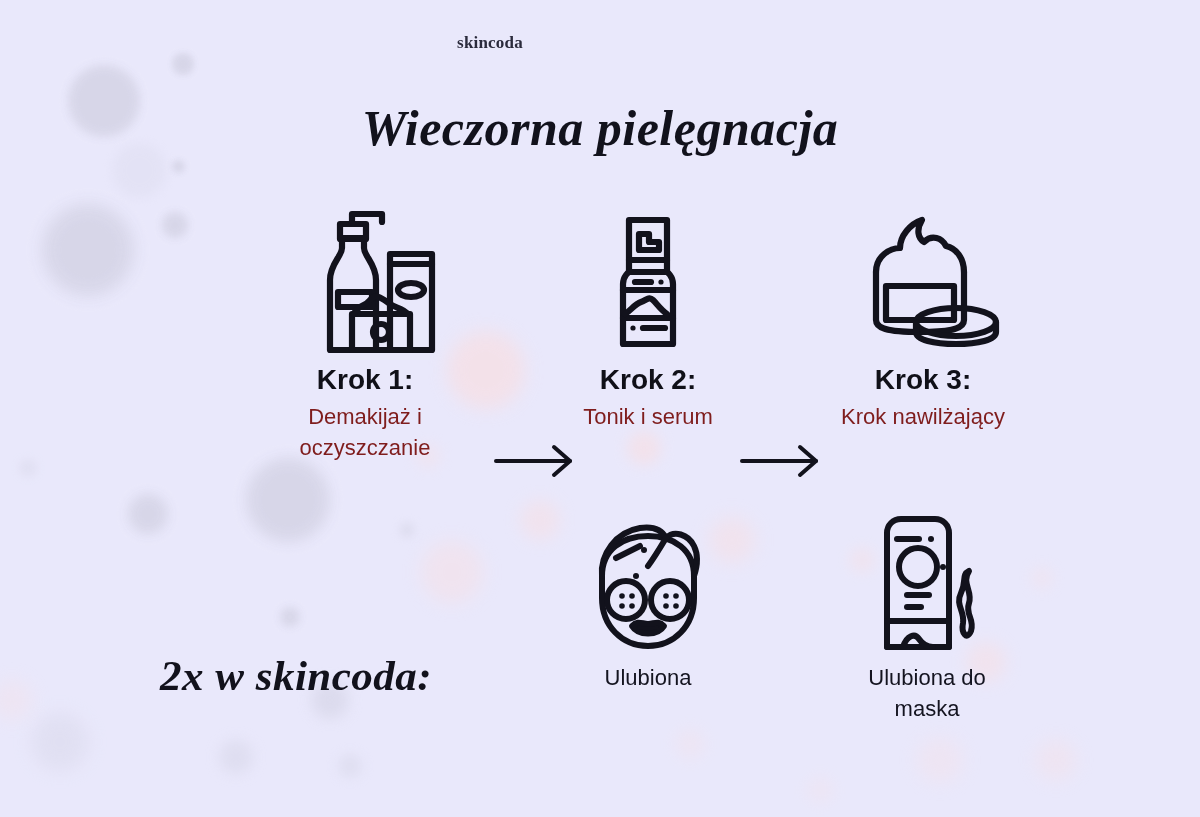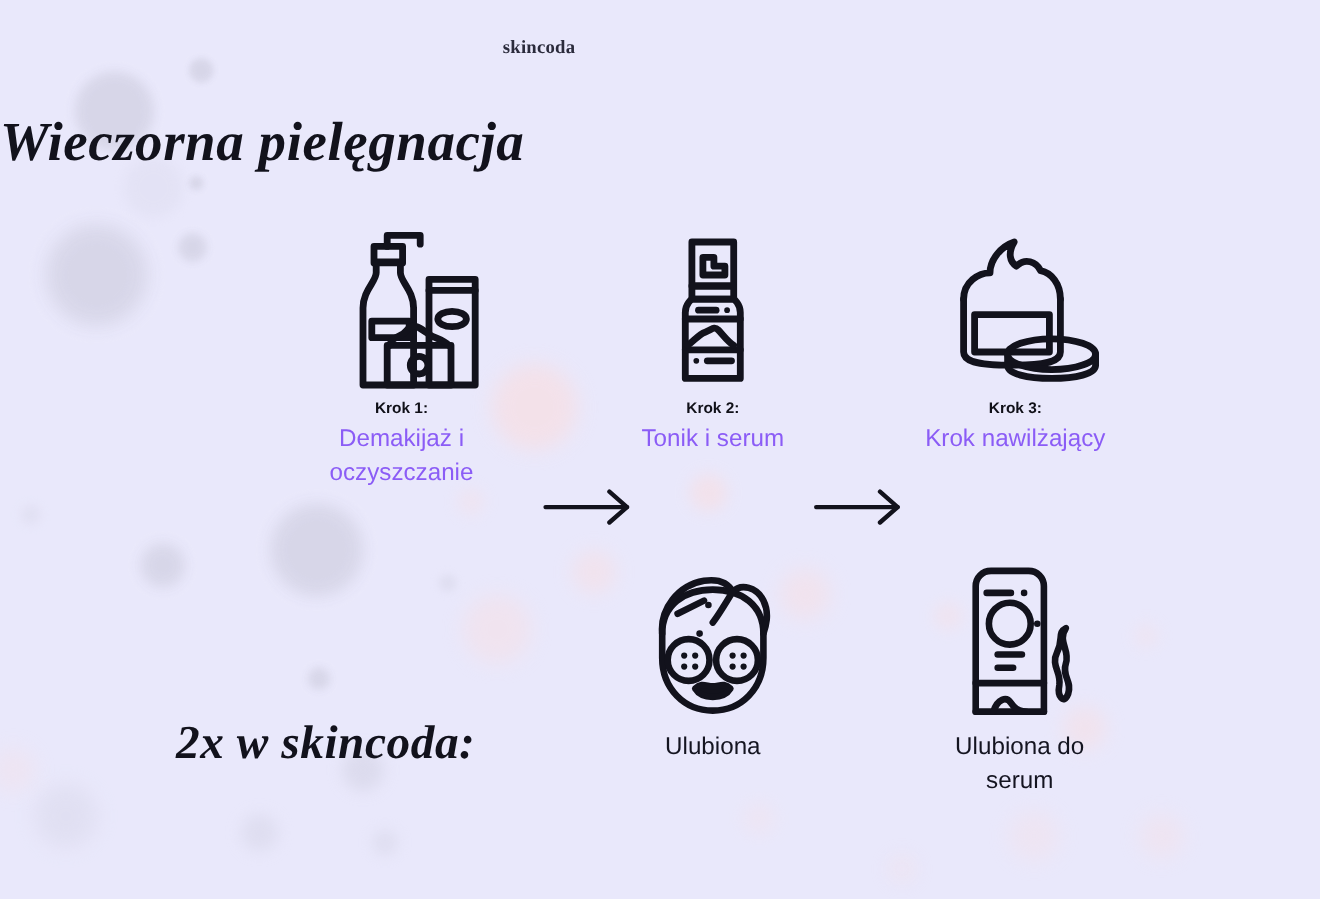--- a/index.html
+++ b/index.html
@@ -44,21 +44,21 @@
     font-weight: 700;
     letter-spacing: 0.2px;
     color: #2b2b3c;
   }
 
   .main-title {
     position: absolute;
     top: 99px;
     left: 0;
     width: 1200px;
-    text-align: left;
+    text-align: center;
     font-family: "Liberation Serif", serif;
     font-style: italic;
     font-weight: 700;
     font-size: 50px;
     letter-spacing: 0.5px;
     color: #12121c;
   }
 
   
   .steps-row {
@@ -78,29 +78,29 @@
   .step-2 { left: 508px; }
   .step-3 { left: 783px; }
 
   .icon-box {
     height: 165px;
     display: flex;
     align-items: center;
     justify-content: center;
   }
   .step-title {
-    font-size: 14px;
+    font-size: 28px;
     font-weight: 700;
     color: #101018;
     line-height: 1.35;
   }
   .step-desc {
     font-size: 22px;
     font-weight: 400;
-    color: #8b5cf6;
+    color: #7f1d1d;
     line-height: 1.4;
     margin-top: 3px;
     text-align: center;
   }
   .step-desc .nb { white-space: nowrap; }
 
   .arrow {
     position: absolute;
     top: 248px;
     width: 86px;
@@ -335,18 +335,18 @@
           <path d="M50 86 L72 86"></path>
           <path d="M50 98 L64 98"></path>
           <circle cx="86" cy="58" r="3" fill="#12121c" stroke="none"></circle>
 
           <path d="M112 62 C104 74 116 82 112 94 C108 106 118 110 114 122
                    C110 132 104 124 106 114 C108 102 98 96 104 84 C110 72 104 66 112 62 Z"></path>
         </svg>
       </div>
       <div class="extra-label">
         <div>Ulubiona do</div>
-        <div>serum</div>
+        <div>maska</div>
       </div>
     </div>
   </div>
 
 </div>
 
 </body></html>

